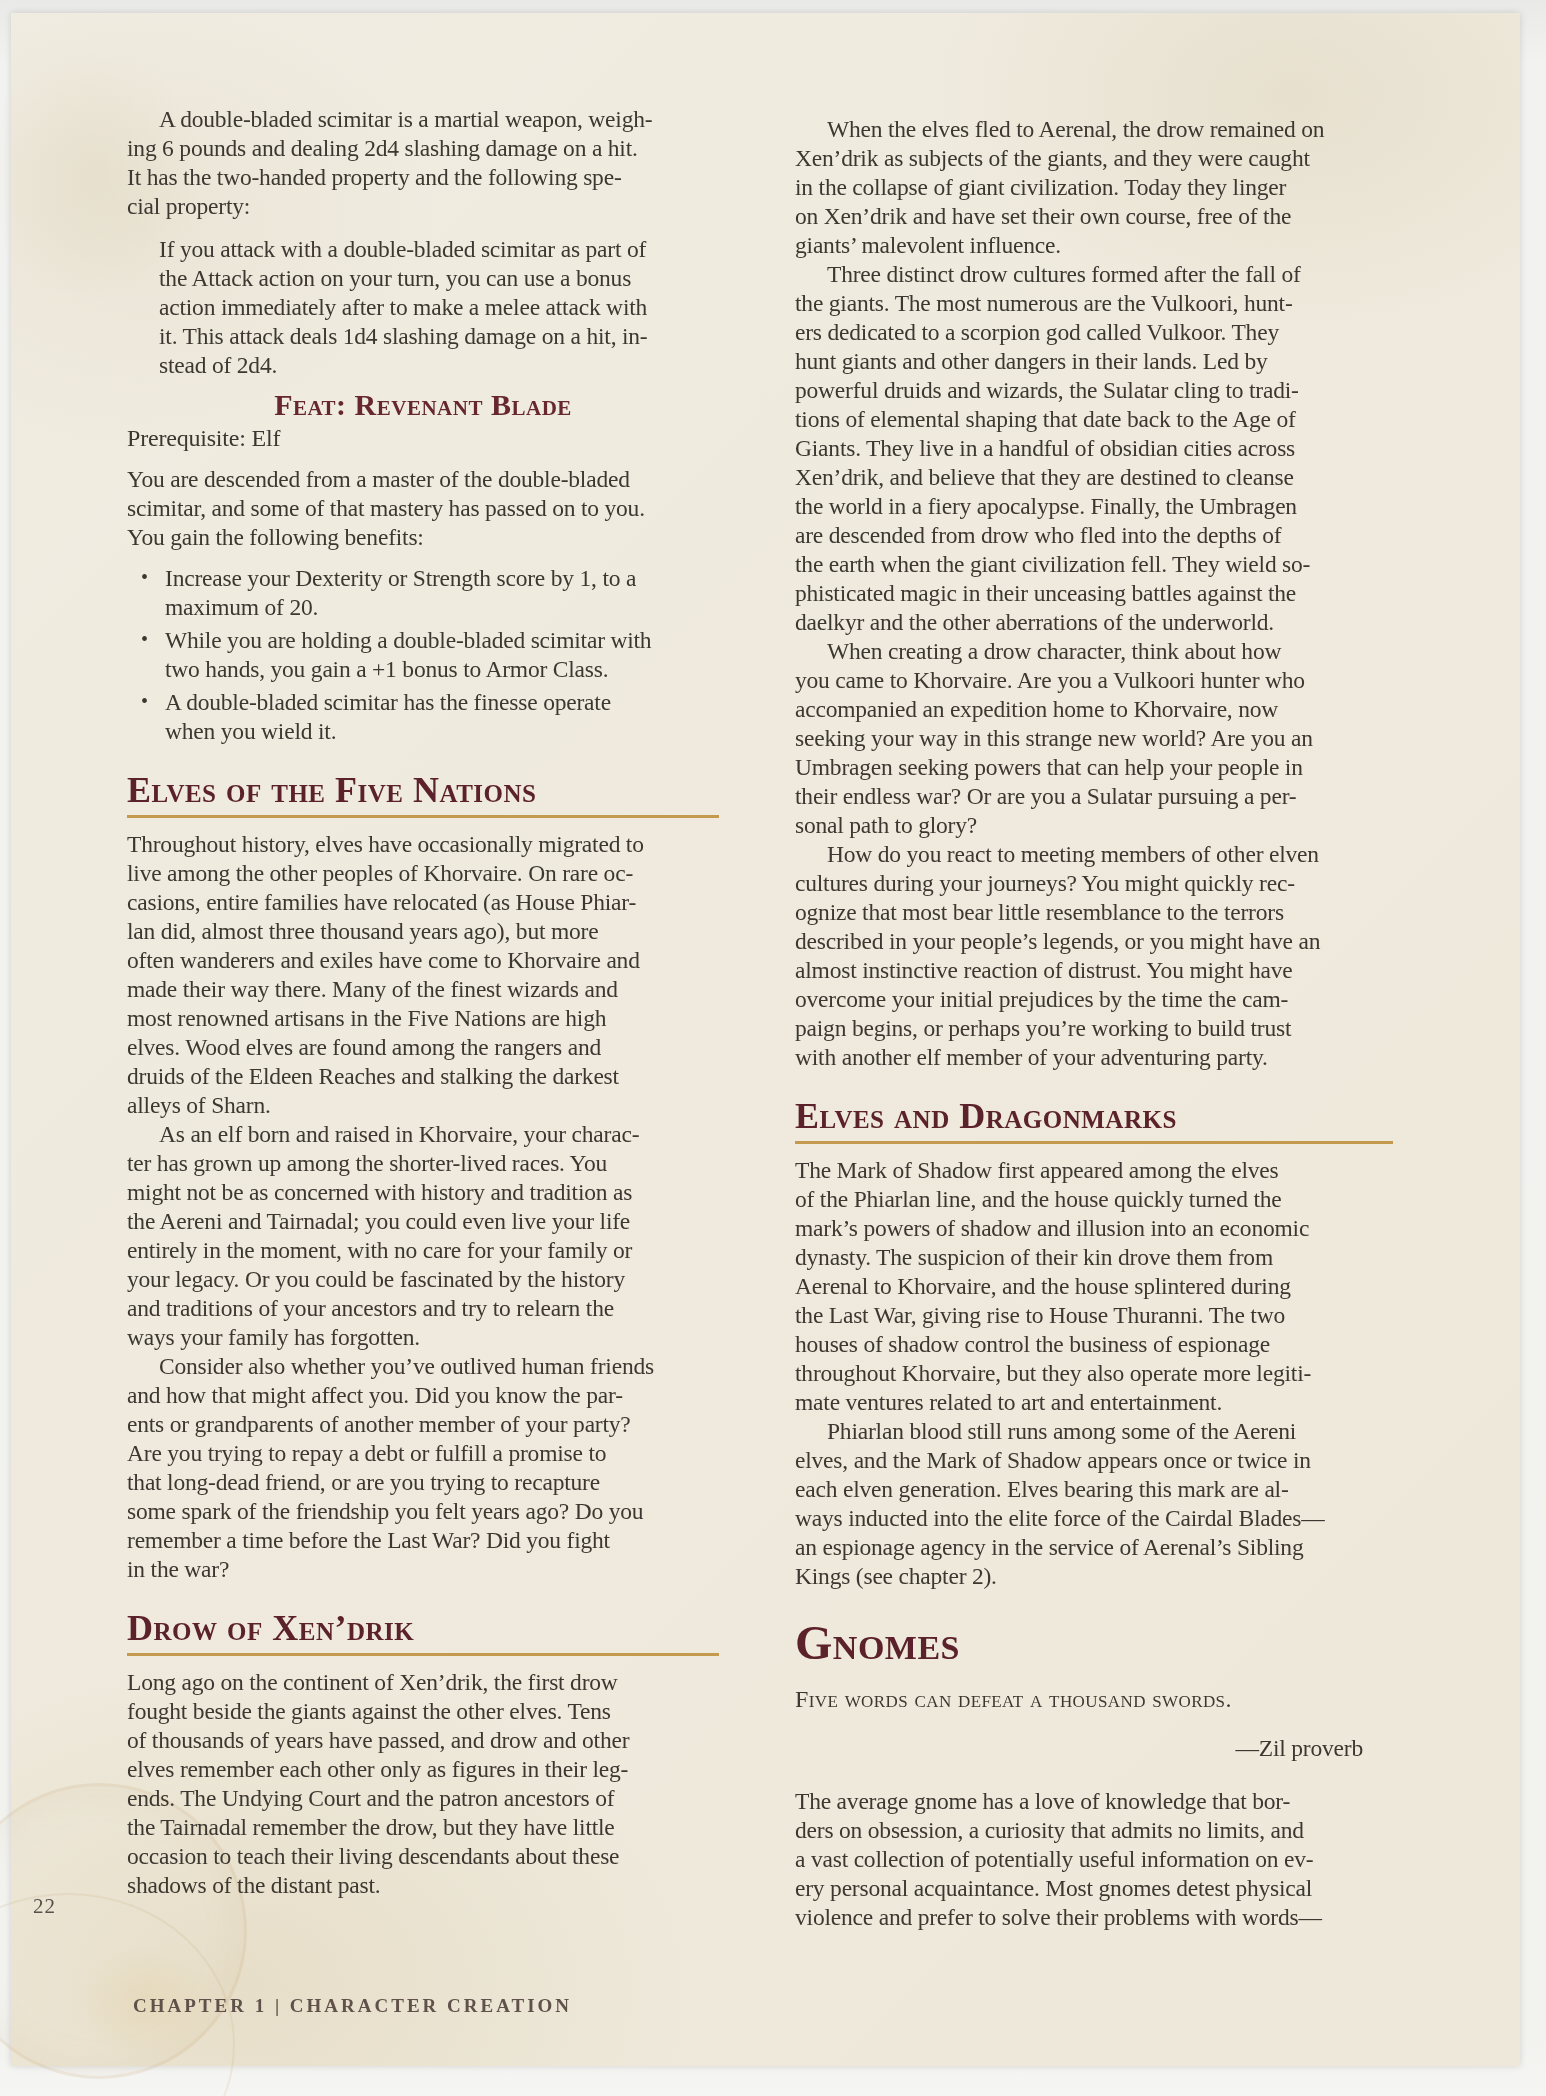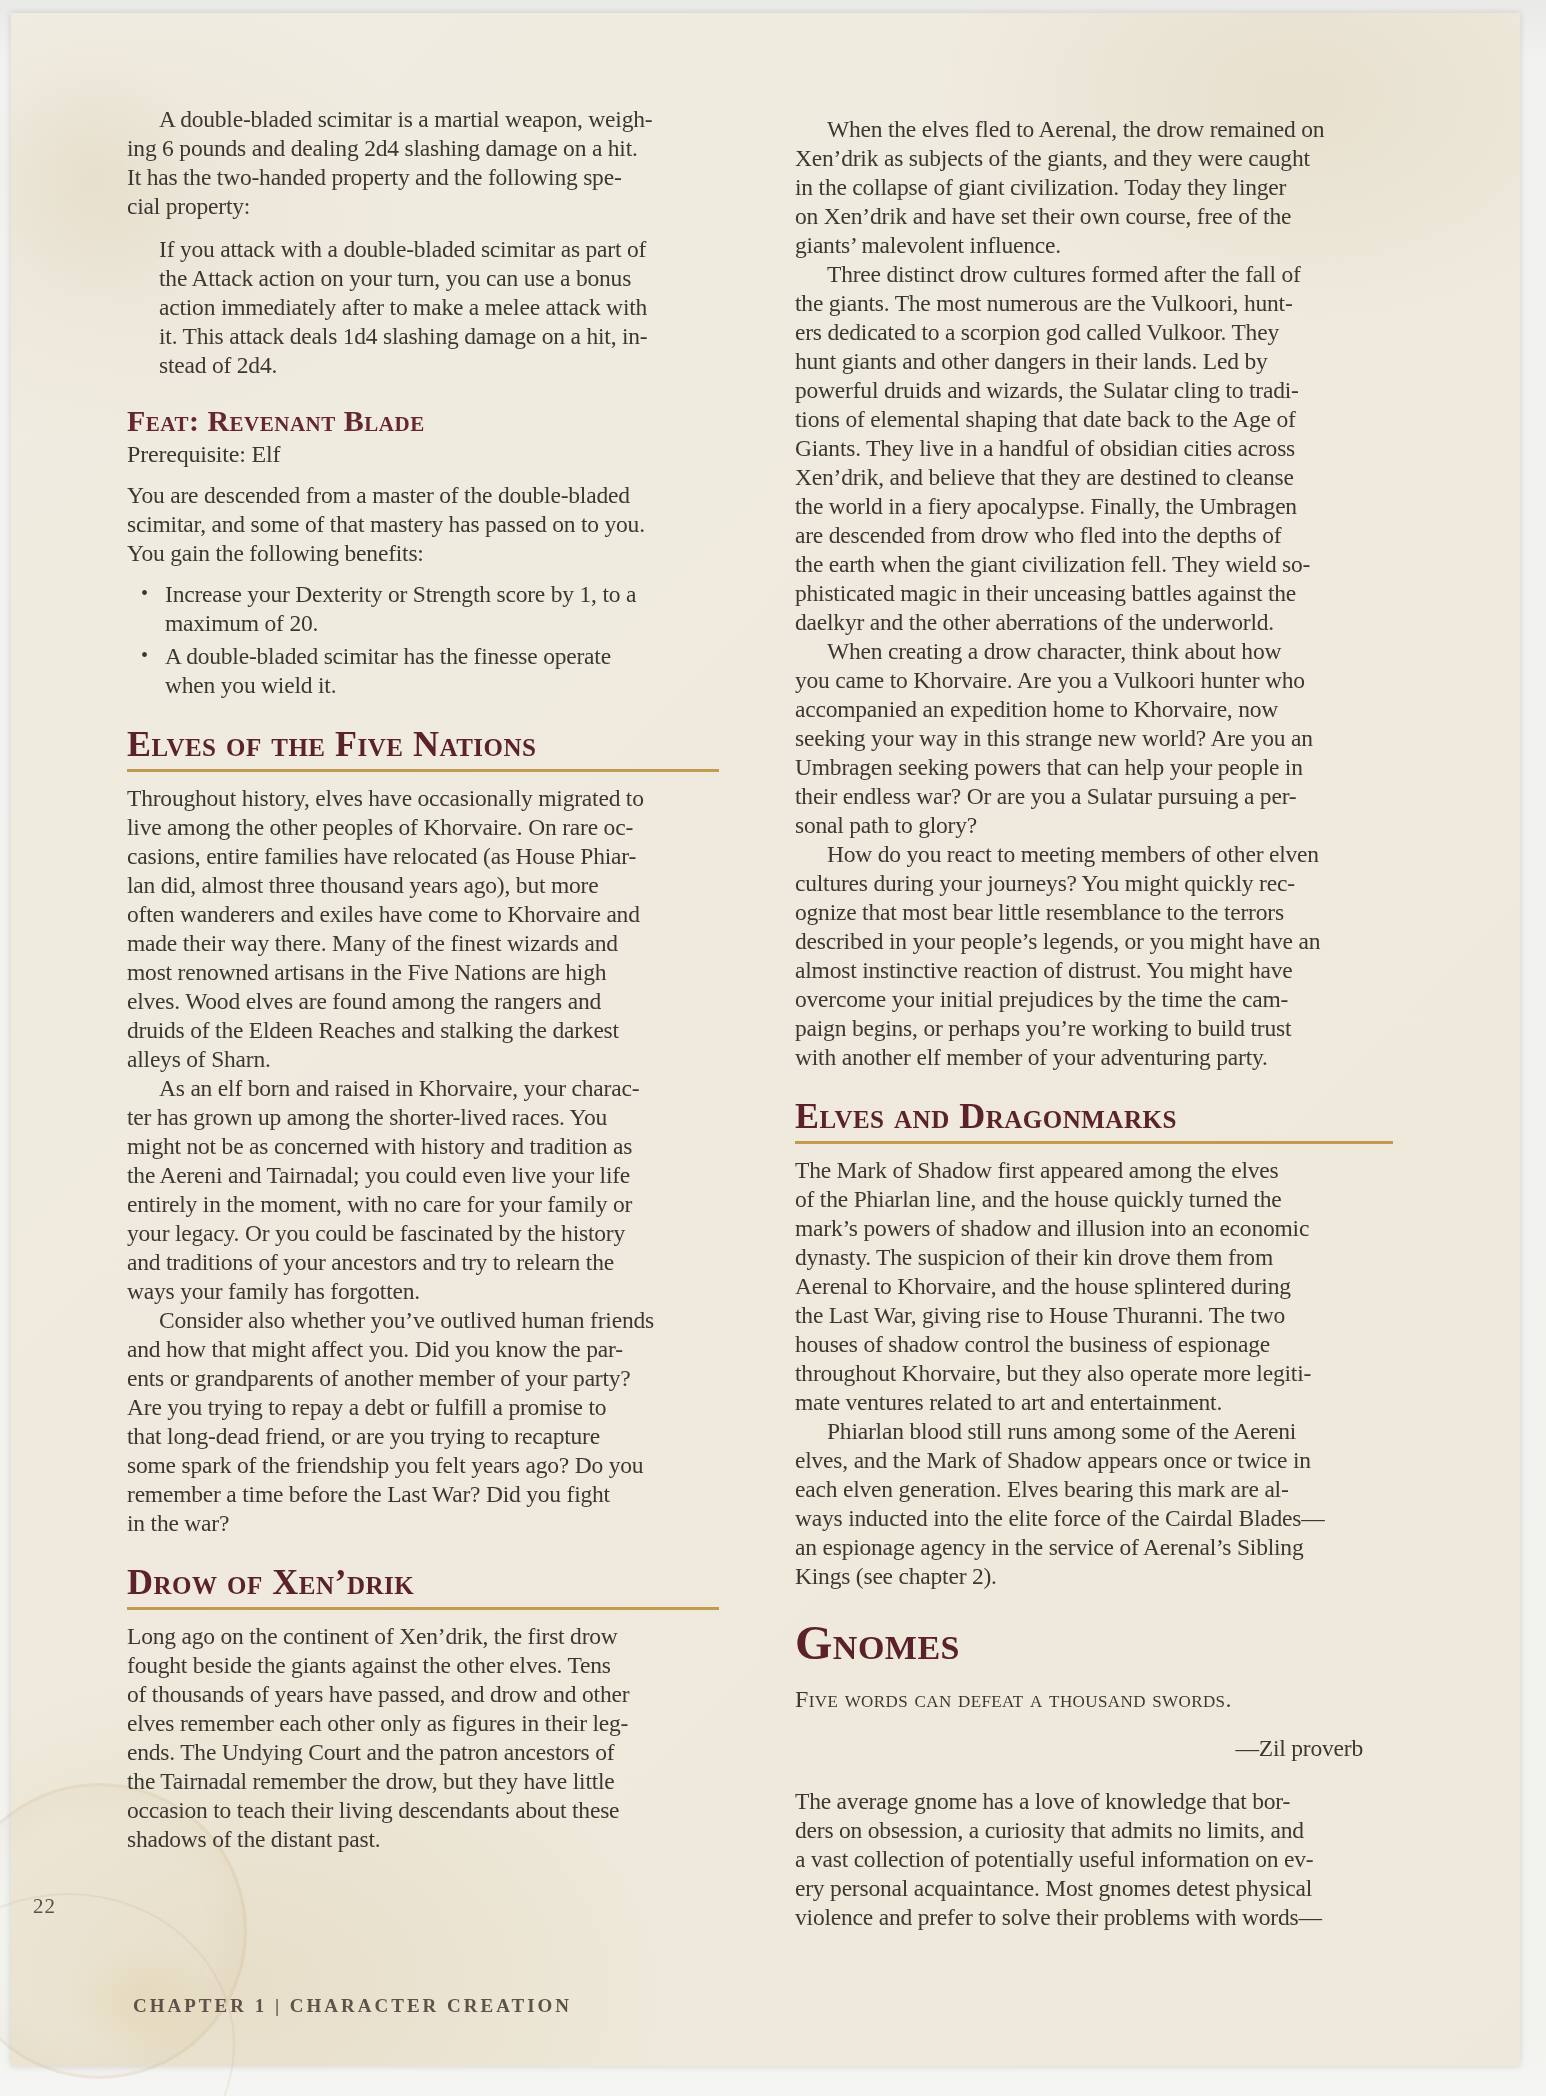--- a/index.html
+++ b/index.html
@@ -25,21 +25,21 @@
 
   .col{position:absolute;color:#3c3831;font-size:23.5px;line-height:29px;letter-spacing:-0.2px;}
   .col-left{left:116px;top:92px;width:592px;}
   .col-right{left:784px;top:102px;width:598px;}
 
   .body-text{white-space:pre-line;margin:0;}
   .indent{text-indent:32px;}
   .quote-block{margin:14px 0 0 32px;}
 
   h1,h2,h3{margin:0;font-weight:700;color:#5c222b;font-variant:small-caps;font-family:"Liberation Serif",serif;}
-  h3.feat{font-size:30px;line-height:34px;margin-top:24px;letter-spacing:0.5px;color:#662730;}
+  h3.feat{font-size:30px;line-height:34px;margin-top:8px;letter-spacing:0.5px;color:#662730;text-align:center;}
   .prereq{margin:2px 0 0 0;font-size:24px;}
   .after-prereq{margin-top:12px;}
   h2.section{font-size:36px;line-height:40px;margin-top:24px;margin-bottom:12px;
     border-bottom:3px solid #c49a4e;padding-bottom:5px;letter-spacing:0.5px;}
   h1.big{font-size:48px;line-height:52px;margin-top:26px;margin-bottom:12px;letter-spacing:0.5px;color:#5c222b;}
 
   ul.benefits{list-style:none;margin:12px 0 0 0;padding:0;}
   ul.benefits li{position:relative;padding-left:38px;white-space:pre-line;margin-top:4px;}
   ul.benefits li:first-child{margin-top:0;}
   ul.benefits li::before{content:"•";position:absolute;left:14px;top:-1px;font-size:20px;color:#3c3831;}
@@ -75,20 +75,22 @@
 
     <h3 class="feat">Feat: Revenant Blade</h3>
     <p class="prereq">Prerequisite: Elf</p>
     <p class="body-text after-prereq">You are descended from a master of the double-bladed
 scimitar, and some of that mastery has passed on to you.
 You gain the following benefits:</p>
 
     <ul class="benefits">
       <li>Increase your Dexterity or Strength score by 1, to a
 maximum of 20.</li>
+      <li>While you are holding a double-bladed scimitar with
+two hands, you gain a +1 bonus to Armor Class.</li>
       <li>A double-bladed scimitar has the finesse operate
 when you wield it.</li>
     </ul>
 
     <h2 class="section">Elves of the Five Nations</h2>
     <p class="body-text">Throughout history, elves have occasionally migrated to
 live among the other peoples of Khorvaire. On rare oc-
 casions, entire families have relocated (as House Phiar-
 lan did, almost three thousand years ago), but more
 often wanderers and exiles have come to Khorvaire and

